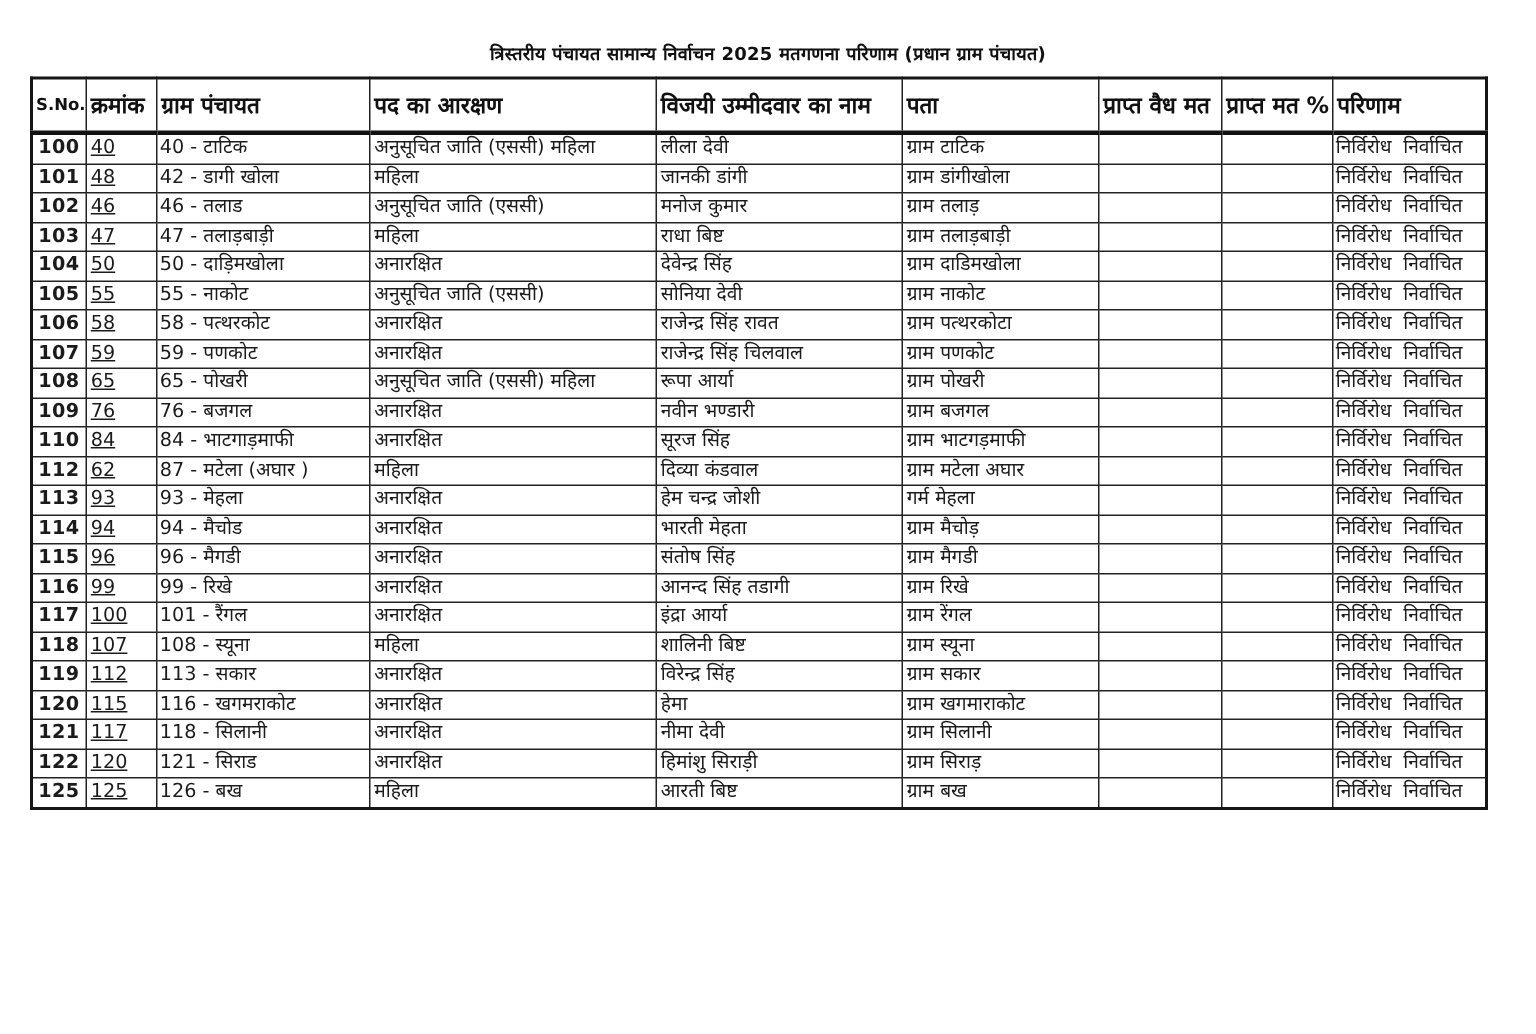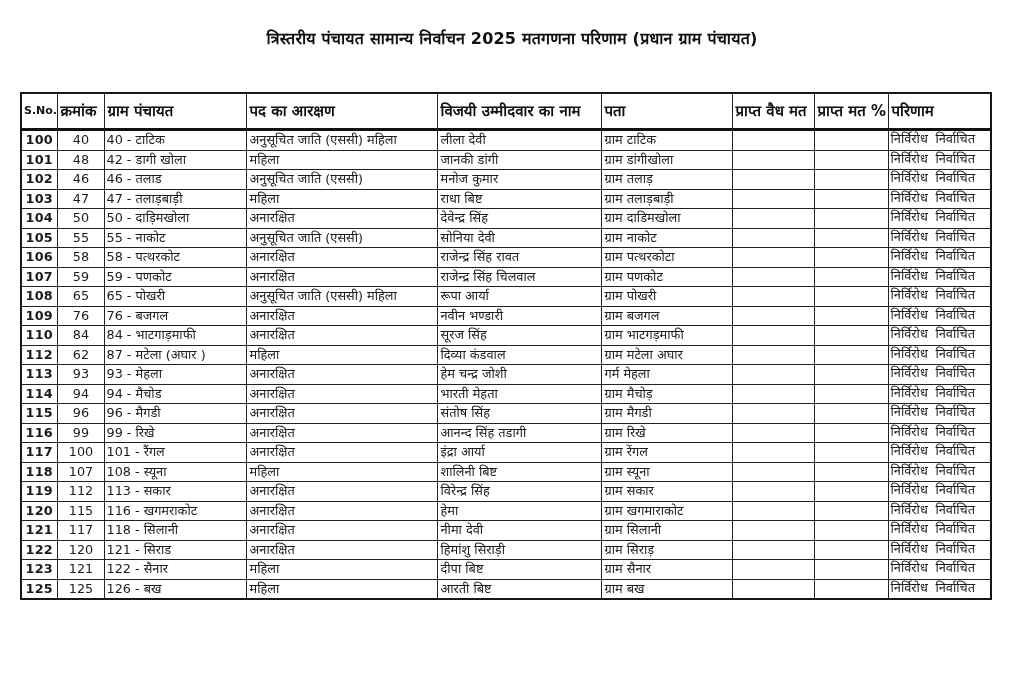--- a/index.html
+++ b/index.html
@@ -12,33 +12,32 @@
     height: 689px;
     overflow: hidden;
     font-family: "DejaVu Sans", "Liberation Sans", sans-serif;
     color: #1b1b1b;
   }
   .page-title {
     margin: 0;
     padding-top: 27px;
     padding-bottom: 7px;
     text-align: center;
-    font-size: 16px;
+    font-size: 12px;
     font-weight: bold;
     letter-spacing: 0.2px;
     color: #111;
   }
   table.results {
     border-collapse: collapse;
     table-layout: fixed;
     margin-left: 20px;
     width: 970px;
     background: #fff;
     border: 2px solid #161616;
-    margin-top: 36px;
   }
   th, td {
     border: 1.6px solid #222;
     padding: 0 3px;
     font-size: 12.8px;
     height: 18.5px;
     line-height: 18.5px;
     white-space: nowrap;
     overflow: hidden;
     text-align: left;
@@ -47,21 +46,21 @@
   th {
     height: 34px;
     line-height: 34px;
     font-size: 15px;
     font-weight: bold;
     border-bottom: 3px solid #111;
     color: #111;
   }
   th.col0 { font-size: 11px; padding-left: 2px; }
   td.col0 { text-align: center; font-weight: bold; letter-spacing: 0.3px; }
-  td.col1 { text-align: center; padding-right: 2px; }
+  td.col1 { text-align: left; padding-right: 2px; text-decoration: underline; }
   td.col2 { padding-left: 2px; }
   td.col8 { padding-left: 2px; font-family: Liberation Mono, monospace; }
 </style>
 </head>
 <body>
 
 <h1 class="page-title">त्रिस्तरीय पंचायत सामान्य निर्वाचन 2025 मतगणना परिणाम (प्रधान ग्राम पंचायत)</h1>
 
 <table class="results">
   <colgroup>
@@ -325,31 +324,20 @@
         <td class="col1">120</td>
         <td class="col2">121 - सिराड</td>
         <td class="col3">अनारक्षित</td>
         <td class="col4">हिमांशु सिराड़ी</td>
         <td class="col5">ग्राम सिराड़</td>
         <td class="col6"></td>
         <td class="col7"></td>
         <td class="col8">निर्विरोध निर्वाचित</td>
       </tr>
       <tr>
-        <td class="col0">123</td>
-        <td class="col1">121</td>
-        <td class="col2">122 - सैनार</td>
-        <td class="col3">महिला</td>
-        <td class="col4">दीपा बिष्ट</td>
-        <td class="col5">ग्राम सैनार</td>
-        <td class="col6"></td>
-        <td class="col7"></td>
-        <td class="col8">निर्विरोध निर्वाचित</td>
-      </tr>
-      <tr>
         <td class="col0">125</td>
         <td class="col1">125</td>
         <td class="col2">126 - बख</td>
         <td class="col3">महिला</td>
         <td class="col4">आरती बिष्ट</td>
         <td class="col5">ग्राम बख</td>
         <td class="col6"></td>
         <td class="col7"></td>
         <td class="col8">निर्विरोध निर्वाचित</td>
       </tr>

